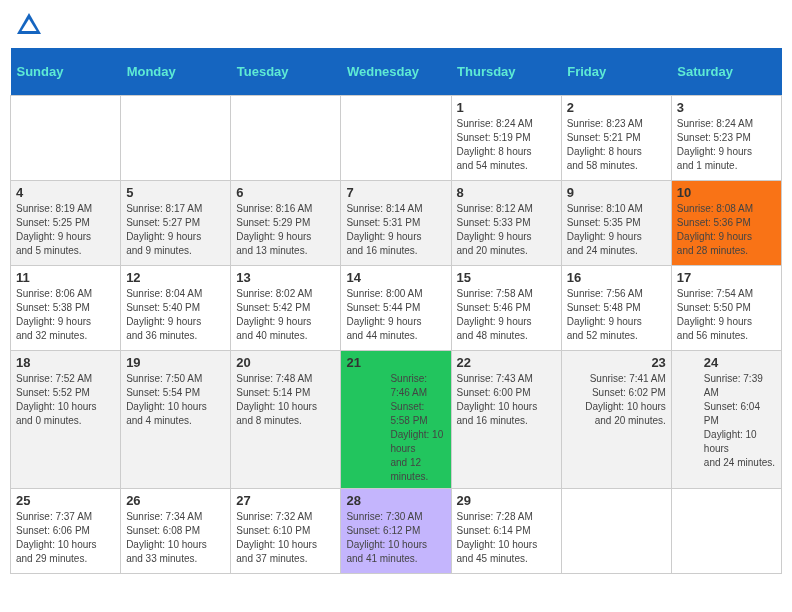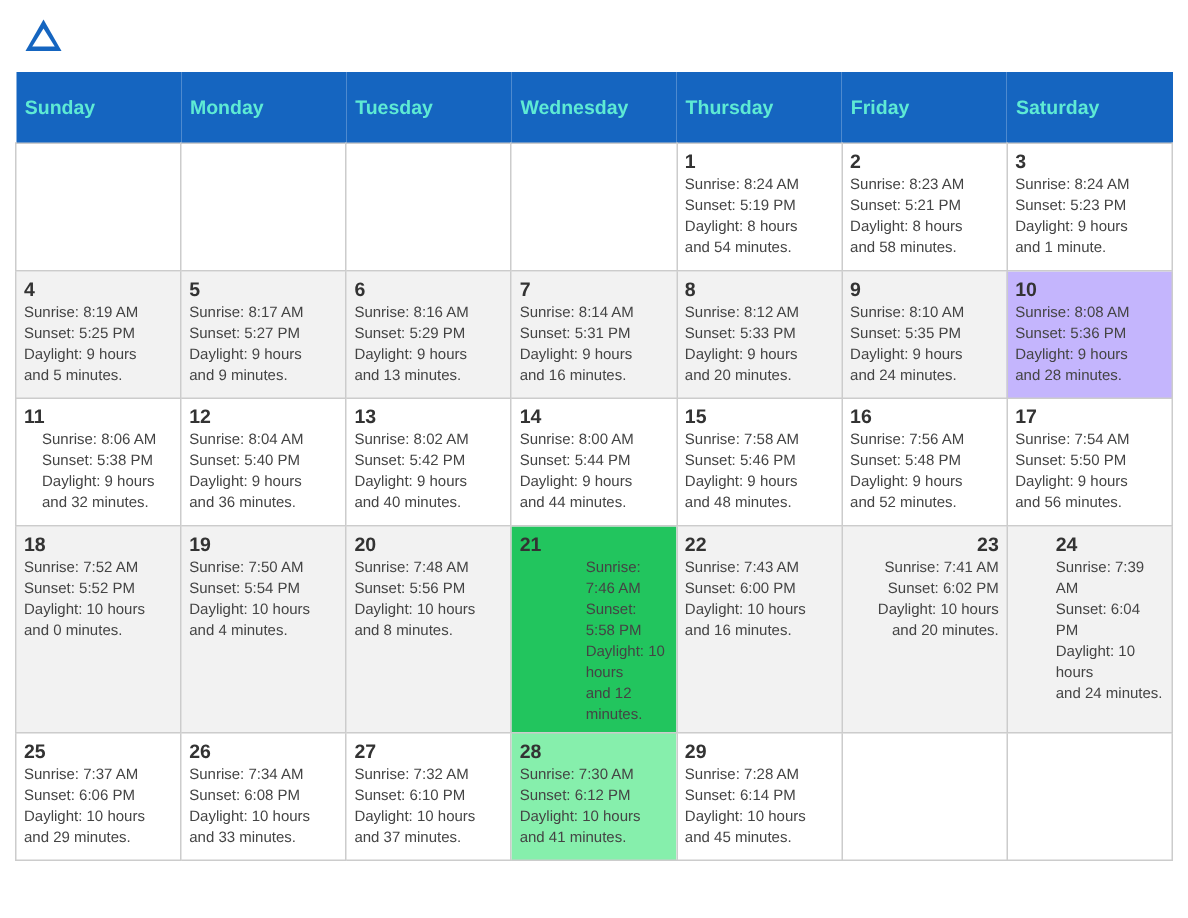--- a/index.html
+++ b/index.html
@@ -186,32 +186,32 @@
 Daylight: 9 hours
 and 20 minutes.</div>
         </td>
         <td style="background-color: rgb(242, 242, 242);">
           <span class="day-num">9</span>
           <div class="day-info" style="white-space: pre-line;">Sunrise: 8:10 AM
 Sunset: 5:35 PM
 Daylight: 9 hours
 and 24 minutes.</div>
         </td>
-        <td style="background-color: #c4b5fd; margin-top: 12px;">
+        <td style="background-color: #f97316; margin-top: 12px;">
           <span class="day-num">10</span>
           <div class="day-info" style="white-space: pre-line;">Sunrise: 8:08 AM
 Sunset: 5:36 PM
 Daylight: 9 hours
 and 28 minutes.</div>
         </td>
       </tr>
       <tr>
         <td style="background-color: rgb(255, 255, 255);">
           <span class="day-num">11</span>
-          <div class="day-info" style="white-space: pre-line; margin-left: 12px;">Sunrise: 8:06 AM
+          <div class="day-info" style="white-space: pre-line;">Sunrise: 8:06 AM
 Sunset: 5:38 PM
 Daylight: 9 hours
 and 32 minutes.</div>
         </td>
         <td style="background-color: rgb(255, 255, 255);">
           <span class="day-num">12</span>
           <div class="day-info" style="white-space: pre-line;">Sunrise: 8:04 AM
 Sunset: 5:40 PM
 Daylight: 9 hours
 and 36 minutes.</div>
@@ -263,21 +263,21 @@
         <td style="background-color: rgb(242, 242, 242);">
           <span class="day-num">19</span>
           <div class="day-info" style="white-space: pre-line;">Sunrise: 7:50 AM
 Sunset: 5:54 PM
 Daylight: 10 hours
 and 4 minutes.</div>
         </td>
         <td style="background-color: rgb(242, 242, 242);">
           <span class="day-num">20</span>
           <div class="day-info" style="white-space: pre-line;">Sunrise: 7:48 AM
-Sunset: 5:56 PM
+Sunset: 5:14 PM
 Daylight: 10 hours
 and 8 minutes.</div>
         </td>
         <td style="background-color: #22c55e;">
           <span class="day-num">21</span>
           <div class="day-info" style="white-space: pre-line; margin-left: 44px;">Sunrise: 7:46 AM
 Sunset: 5:58 PM
 Daylight: 10 hours
 and 12 minutes.</div>
         </td>
@@ -318,21 +318,21 @@
 Daylight: 10 hours
 and 33 minutes.</div>
         </td>
         <td style="background-color: rgb(255, 255, 255);">
           <span class="day-num">27</span>
           <div class="day-info" style="white-space: pre-line;">Sunrise: 7:32 AM
 Sunset: 6:10 PM
 Daylight: 10 hours
 and 37 minutes.</div>
         </td>
-        <td style="background-color: #86efac;">
+        <td style="background-color: #c4b5fd;">
           <span class="day-num">28</span>
           <div class="day-info" style="white-space: pre-line;">Sunrise: 7:30 AM
 Sunset: 6:12 PM
 Daylight: 10 hours
 and 41 minutes.</div>
         </td>
         <td style="background-color: rgb(255, 255, 255);">
           <span class="day-num">29</span>
           <div class="day-info" style="white-space: pre-line;">Sunrise: 7:28 AM
 Sunset: 6:14 PM

